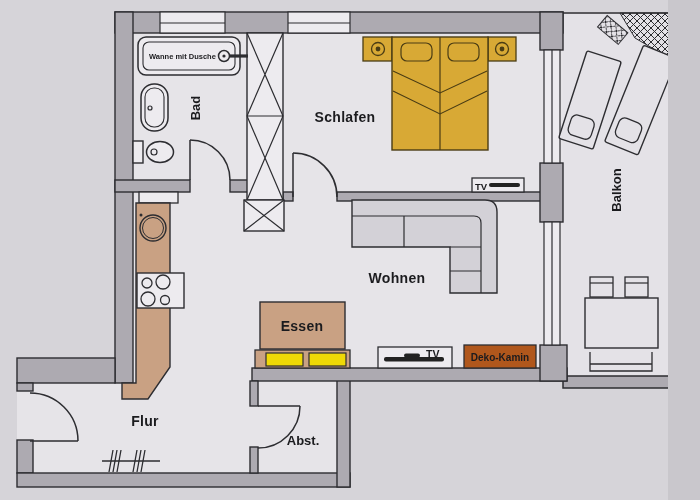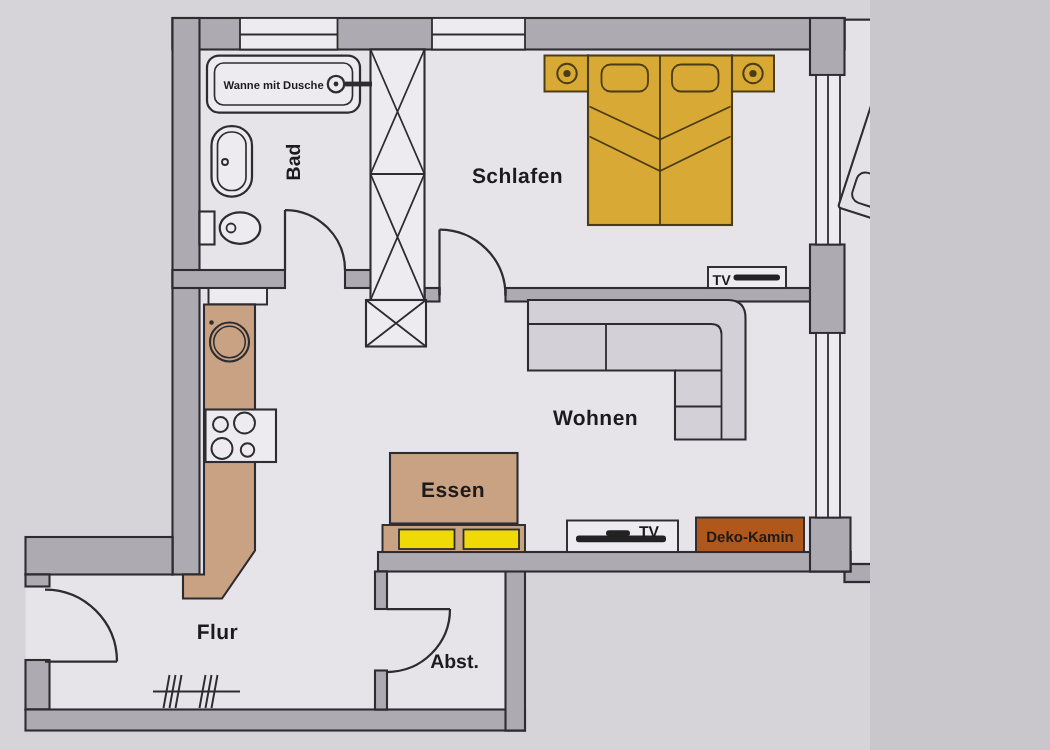--- a/index.html
+++ b/index.html
@@ -1,16 +1,16 @@
 <!DOCTYPE html>
 <html><head>
 <meta charset="utf-8">
 <style>
   html,body{margin:0;padding:0;background:#c9c7cc;}
-  #stage{position:relative;width:580px;height:500px;background:#d6d4d9;overflow:hidden;
+  #stage{position:relative;width:668px;height:500px;background:#d6d4d9;overflow:hidden;
          font-family:"Liberation Sans",sans-serif;}
   svg{position:absolute;left:0;top:0;}
   svg text{font-family:"Liberation Sans",sans-serif;fill:#1b1b1e;font-weight:700;}
   .room-label{font-size:14px;letter-spacing:.3px;}
   .small-label{font-size:13px;}
 </style>
 </head>
 <body>
 
 <div id="stage">

